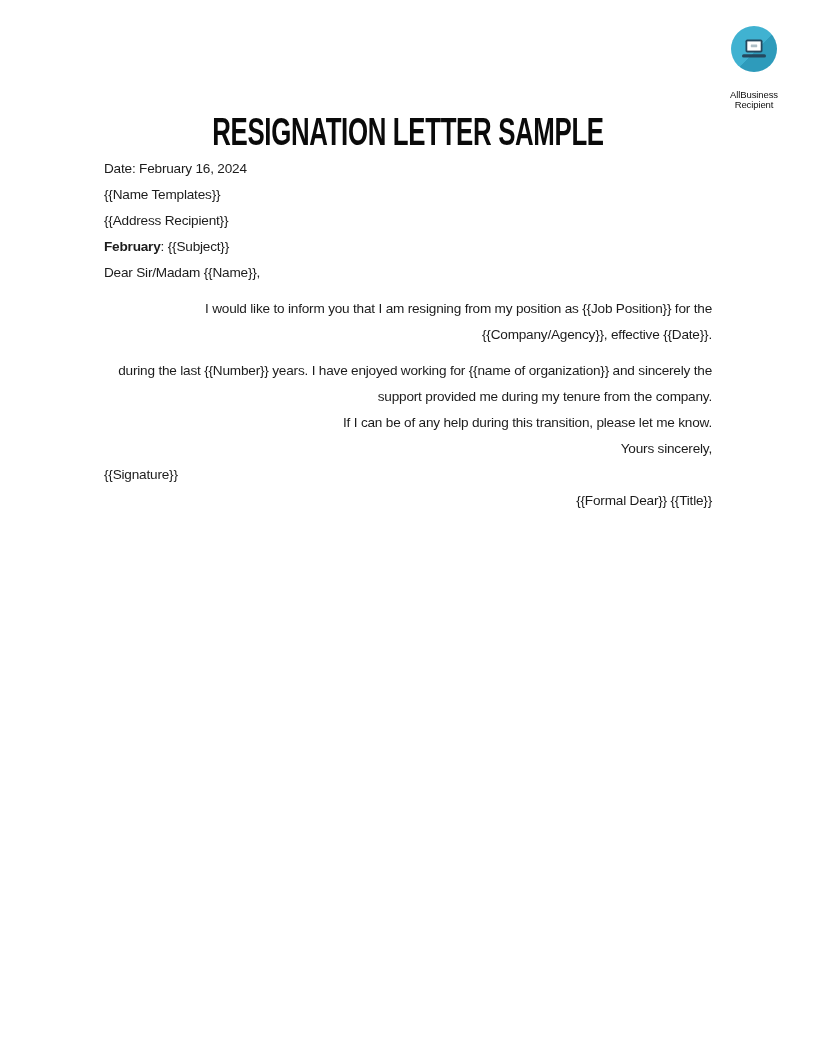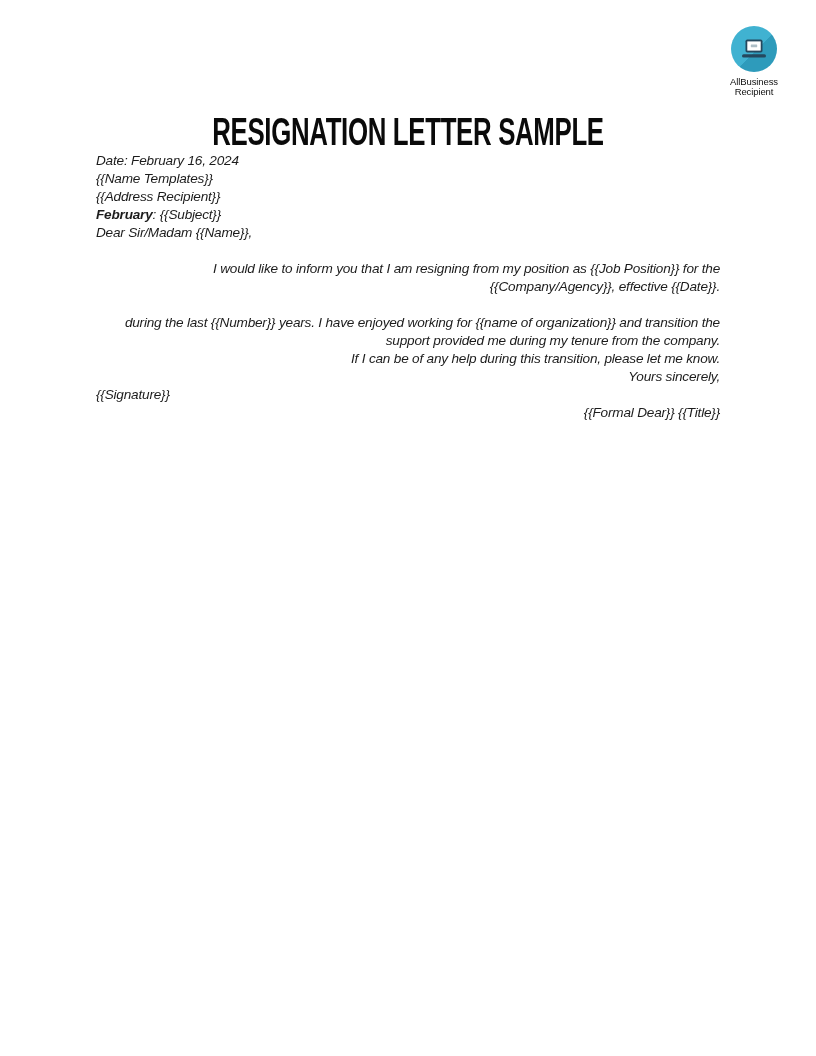--- a/index.html
+++ b/index.html
@@ -12,33 +12,33 @@
     color:#1c1c1c;
     overflow:hidden;
   }
   
   .logo{position:absolute;top:26px;right:32px;width:60px;text-align:center;}
   .logo-circle{
     width:46px;height:46px;margin:0 auto;border-radius:50%;
     background:linear-gradient(135deg,#40b2d1 0%,#40b2d1 54%,#2e9bbb 54%,#2e9bbb 100%);
     display:flex;align-items:center;justify-content:center;
   }
-  .brand{margin-top:5px;font-size:9.5px;line-height:10px;color:#101010;letter-spacing:-0.1px;}
+  .brand{margin-top:18px;font-size:9.5px;line-height:10px;color:#101010;letter-spacing:-0.1px;}
   
   .title{
     margin:112px 0 0 0;
     font-size:38px;line-height:40px;font-weight:700;
     text-align:center;color:#0a0a0a;
     letter-spacing:-0.5px;
     transform:scaleX(0.68);
     white-space:nowrap;
   }
   
   .content{padding:0 96px;font-size:13.6px;line-height:18px;letter-spacing:-0.2px;}
-  .content p{margin:0;white-space:nowrap;font-style:italic;}
+  .content p{margin:8px;white-space:nowrap;}
   .date{margin-top:36px;}
   .recip-name{margin-top:20px;}
   .subject{margin-top:17px;}
   .subject .lbl{font-weight:700;}
   .salutation{margin-top:56px;}
   .para{margin-top:18px;text-align:right;}
   .sig{margin-top:56px;}
 </style>
 </head>
 <body>
@@ -71,21 +71,21 @@
     <p class="subject"><span class="lbl">February</span><span>: {{Subject}}</span></p>
 
     <p class="salutation">Dear Sir/Madam {{Name}},</p>
 
     <div class="para">
       <p>I would like to inform you that I am resigning from my position as {{Job Position}} for the</p>
       <p>{{Company/Agency}}, effective {{Date}}.</p>
     </div>
 
     <div class="para">
-      <p>during the last {{Number}} years. I have enjoyed working for {{name of organization}} and transition the</p>
+      <p>during the last {{Number}} years. I have enjoyed working for {{name of organization}} and sincerely the</p>
       <p>support provided me during my tenure from the company.</p>
     </div>
 
     <p class="para">If I can be of any help during this transition, please let me know.</p>
 
     <p class="para">Yours sincerely,</p>
 
     <p class="sig">{{Signature}}</p>
 
     <p class="para">{{Formal Dear}} {{Title}}</p>

